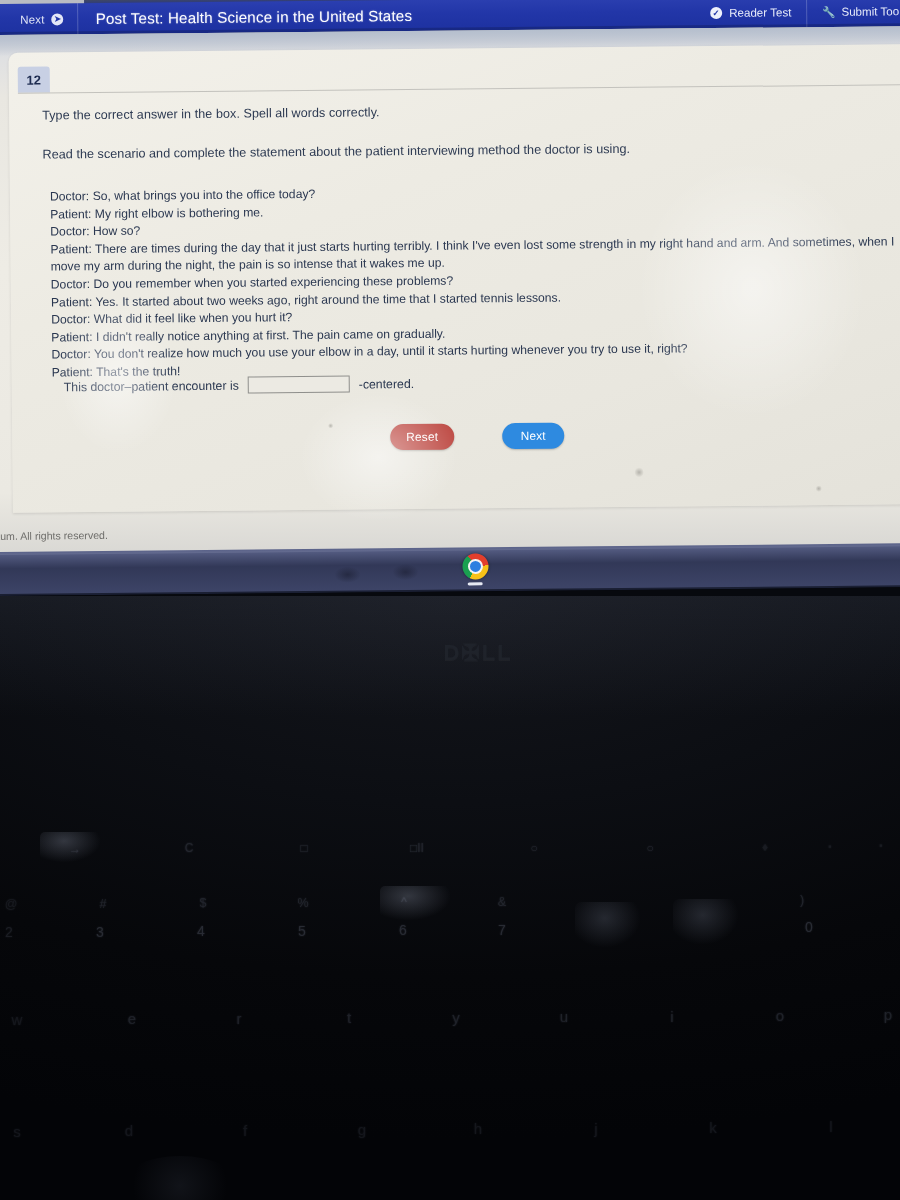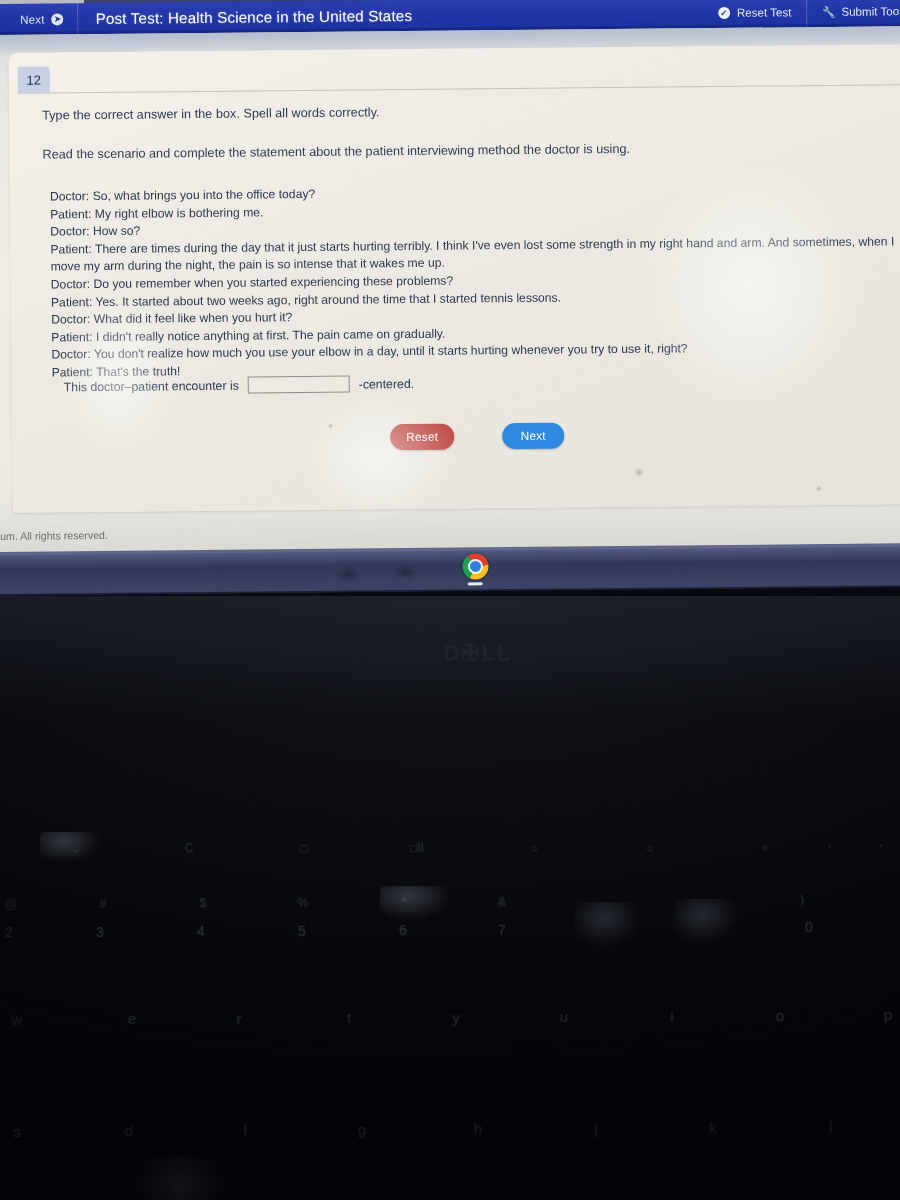--- a/index.html
+++ b/index.html
@@ -103,21 +103,21 @@
   .card {
     position: absolute; left: 14px; top: 57px; width: 930px; height: 460px;
     background: linear-gradient(160deg, #f3f1ea 0%, #edebe3 35%, #e9e7df 70%, #e4e2da 100%);
     border-radius: 9px 9px 0 0;
     box-shadow: 0 1px 3px rgba(0,0,0,.12);
   }
   .qnum {
     position: absolute; left: 9px; top: 14px;
     width: 32px; height: 26px;
     background: #c8d0e4;
-    color: #1d2b50; font-size: 13px; font-weight: normal;
+    color: #1d2b50; font-size: 13px; font-weight: bold;
     display: flex; align-items: center; justify-content: center;
     border-radius: 3px 3px 0 0;
   }
   .qnum-rule {
     position: absolute; left: 9px; top: 40px; width: 900px; height: 1px;
     background: #c3c2bd;
   }
 
   .instr {
     position: absolute; left: 33px; top: 56px; width: 820px;
@@ -264,21 +264,21 @@
 
     <div class="appbar">
       <div class="nav-next">
         <span>Next</span>
         <span class="circ-arrow">➤</span>
       </div>
       <div class="app-title">Post Test: Health Science in the United States</div>
       <div class="appbar-right">
         <div class="appbar-btn">
           <span class="ico-check">✓</span>
-          <span>Reset Test</span>
+          <span>Reader Test</span>
         </div>
         <div class="appbar-btn">
           <span class="ico-wrench">🔧</span>
           <span>Submit Too</span>
         </div>
       </div>
     </div>
 
     <div class="page-bg"></div>
     <div class="glare1"></div>

